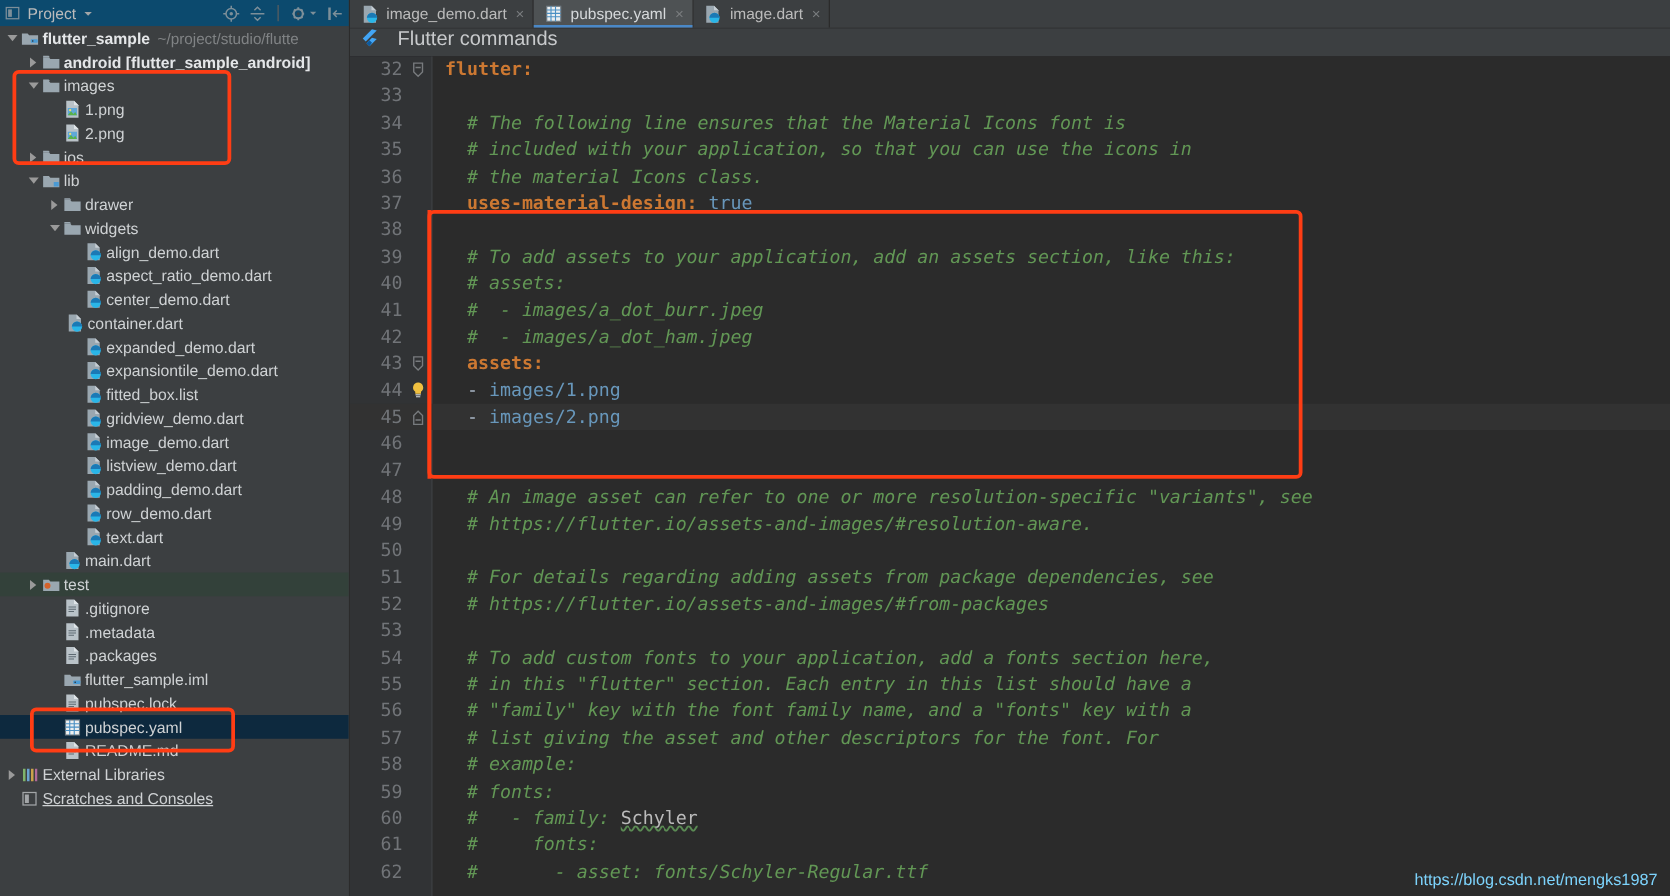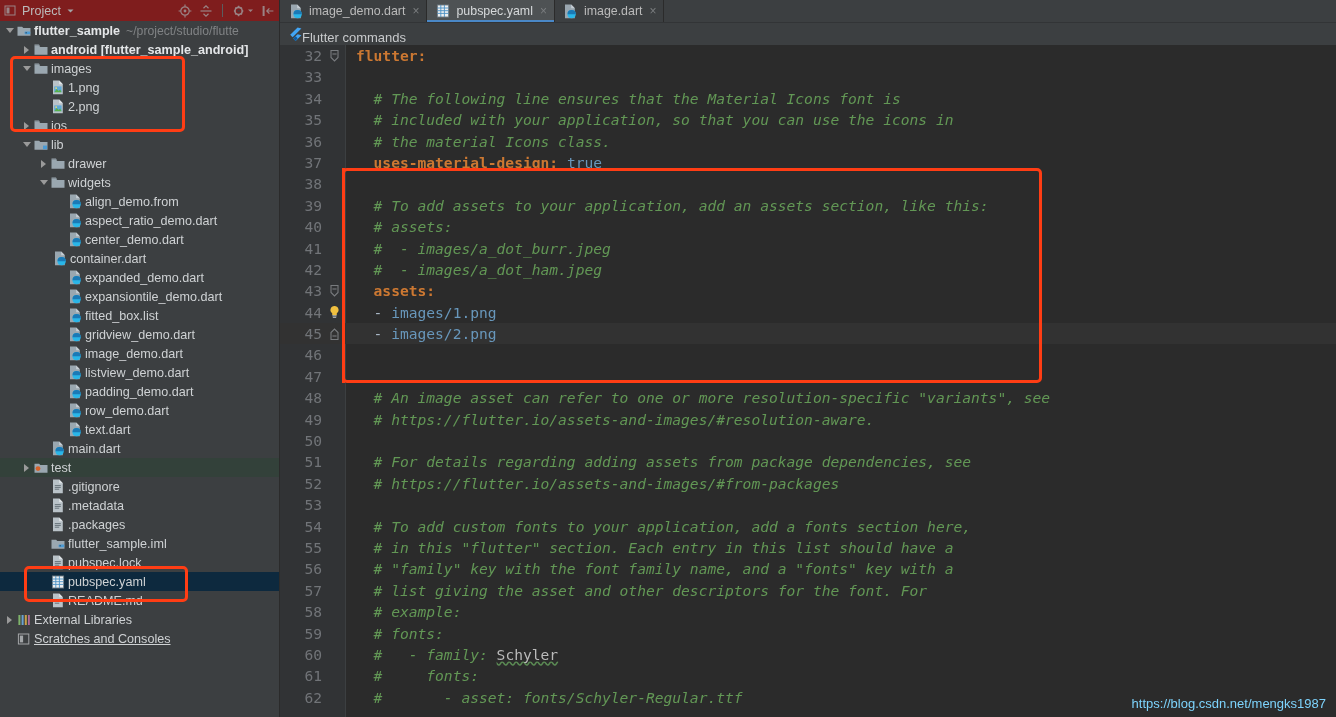--- a/index.html
+++ b/index.html
@@ -12,21 +12,21 @@
     -webkit-font-smoothing:antialiased;
   }
   #root { position:relative; width:1336px; height:717px; }
 
   
   #project-panel {
     position:absolute; left:0; top:0; width:280px; height:717px;
     background:#3c3f41; border-right:1px solid #2b2b2b;
   }
   #panel-header {
-    position:relative; height:21px; background:#7f1d1d;
+    position:relative; height:21px; background:#0c4a6e;
     display:flex; align-items:center; padding:0 4px;
   }
   #panel-header .ph-left { display:flex; align-items:center; gap:5px; }
   #panel-header .ph-title { font-size:12.5px; color:#bbbbbb; }
   #panel-header .ph-tools {
     position:absolute; right:4px; top:0; height:21px;
     display:flex; align-items:center; gap:7px;
   }
   .tool-ic { opacity:.75; display:flex; align-items:center; }
   .vdiv { width:1px; height:13px; background:#5a5d5f; margin:0 2px; }
@@ -69,22 +69,22 @@
     position:relative; background:#3c3f41;
   }
   .tab.active { background:#4e5254; color:#d6d9db; }
   .tab.active:after {
     content:""; position:absolute; left:0; right:0; bottom:0; height:2px; background:#4a88c7;
   }
   .tab .x { color:#7a7d7f; font-size:12px; margin-left:2px; }
 
   #cmdbar {
     height:23px; background:#3c3f41; border-top:1px solid #323436;
-    display:flex; align-items:flex-end; gap:0; padding:0 8px;
-    font-size:13px; color:#c8cacc;
+    display:flex; align-items:flex-start; gap:16px; padding:0 8px;
+    font-size:16px; color:#c8cacc;
   }
 
   #editor {
     position:absolute; left:0; top:45px; right:0; bottom:0;
     background:#2b2b2b; overflow:hidden;
   }
   #gutter {
     position:absolute; left:0; top:0; width:66px; height:100%;
     background:#313335; border-right:1px solid #3c3f41;
   }
@@ -288,21 +288,21 @@
         <div class="row" style="padding-left: 55px;">
           <span class="arrow"></span>
           <span class="ico">
             <svg width="14" height="15" viewBox="0 0 14 15">
               <path d="M2 0.6h6.2l3.6 3.6v10H2z" fill="#9aa7b0"></path>
               <path d="M8.2 0.6l3.6 3.6H8.2z" fill="#c6ced4"></path>
               <circle cx="8.6" cy="10.2" r="4.1" fill="#2ab6e8"></circle>
               <path d="M8.6 6.1a4.1 4.1 0 0 0-4.1 4.1h8.2a4.1 4.1 0 0 0-4.1-4.1z" fill="#1b79b5"></path>
             </svg>
           </span>
-          <span class="lbl">align_demo.from</span>
+          <span class="lbl">align_demo.dart</span>
         </div>
         <div class="row" style="padding-left: 55px;">
           <span class="arrow"></span>
           <span class="ico">
             <svg width="14" height="15" viewBox="0 0 14 15">
               <path d="M2 0.6h6.2l3.6 3.6v10H2z" fill="#9aa7b0"></path>
               <path d="M8.2 0.6l3.6 3.6H8.2z" fill="#c6ced4"></path>
               <circle cx="8.6" cy="10.2" r="4.1" fill="#2ab6e8"></circle>
               <path d="M8.6 6.1a4.1 4.1 0 0 0-4.1 4.1h8.2a4.1 4.1 0 0 0-4.1-4.1z" fill="#1b79b5"></path>
             </svg>

